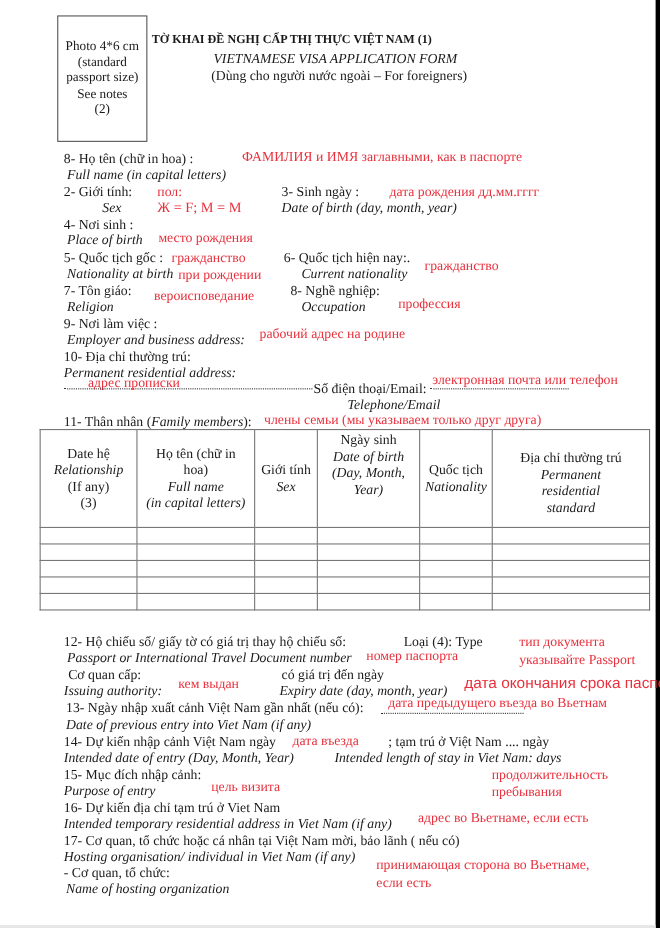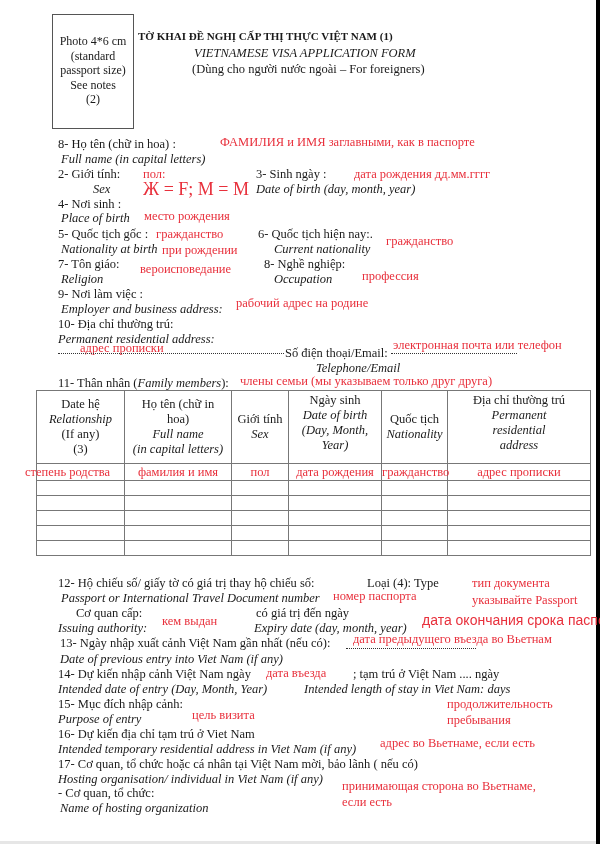--- a/index.html
+++ b/index.html
@@ -58,21 +58,21 @@
 <div class="subtitle">VIETNAMESE VISA APPLICATION FORM</div>
 <div class="subtitle2">(Dùng cho người nước ngoài – For foreigners)</div>
 
 <div class="t" style="left:58px;top:137px">8- Họ tên (chữ in hoa) :</div>
 <div class="t i" style="left:61px;top:152px">Full name (in capital letters)</div>
 <div class="t r" style="left:220px;top:135px">ФАМИЛИЯ и ИМЯ заглавными, как в паспорте</div>
 
 <div class="t" style="left:58px;top:167px">2- Giới tính:</div>
 <div class="t i" style="left:93px;top:182px">Sex</div>
 <div class="t r" style="left:143px;top:167px">пол:</div>
-<div class="t r" style="left:143px;top:182px;font-size:18px">Ж = F; M = M</div>
+<div class="t r" style="left:143px;top:182px;font-size:13px">Ж = F; M = M</div>
 
 <div class="t" style="left:256px;top:167px">3- Sinh ngày :</div>
 <div class="t i" style="left:256px;top:182px">Date of birth (day, month, year)</div>
 <div class="t r" style="left:354px;top:167px">дата рождения дд.мм.гггг</div>
 
 <div class="t" style="left:58px;top:197px">4- Nơi sinh :</div>
 <div class="t i" style="left:61px;top:211px">Place of birth</div>
 <div class="t r" style="left:144px;top:209px">место рождения</div>
 
 <div class="t" style="left:58px;top:227px">5- Quốc tịch gốc :</div>
@@ -138,34 +138,26 @@
     <td style="vertical-align:top;padding-top:2px">
       <div>Ngày sinh</div>
       <div class="i">Date of birth</div>
       <div class="i">(Day, Month,</div>
       <div class="i">Year)</div>
     </td>
     <td>
       <div>Quốc tịch</div>
       <div class="i">Nationality</div>
     </td>
-    <td style="vertical-align:top;padding-top:2px">
+    <td style="vertical-align:top;padding-top:18px">
       <div>Địa chỉ thường trú</div>
       <div class="i">Permanent</div>
       <div class="i">residential</div>
-      <div class="i">address</div>
-    </td>
-  </tr>
-  <tr class="hint">
-    <td class="first"><span class="hint-overflow">степень родства</span></td>
-    <td><span>фамилия и имя</span></td>
-    <td><span>пол</span></td>
-    <td><span>дата рождения</span></td>
-    <td><span>гражданство</span></td>
-    <td><span>адрес прописки</span></td>
+      <div class="i">standard</div>
+    </td>
   </tr>
   <tr class="blank">
         <td></td>
         <td></td>
         <td></td>
         <td></td>
         <td></td>
         <td></td>
       </tr>
   <tr class="blank">
@@ -203,21 +195,21 @@
 </tbody>
   </table>
 
 <div class="t" style="left:58px;top:576px">12- Hộ chiếu số/ giấy tờ có giá trị thay hộ chiếu số:</div>
 <div class="t i" style="left:61px;top:591px">Passport or International Travel Document number</div>
 <div class="t r" style="left:333px;top:589px">номер паспорта</div>
 <div class="t" style="left:367px;top:576px">Loại (4): Type</div>
 <div class="t r" style="left:472px;top:576px">тип документа</div>
 <div class="t r" style="left:472px;top:593px">указывайте Passport</div>
 
-<div class="t" style="left:76px;top:606px">Cơ quan cấp:</div>
+<div class="t" style="left:62px;top:606px">Cơ quan cấp:</div>
 <div class="t i" style="left:58px;top:621px">Issuing authority:</div>
 <div class="t r" style="left:162px;top:614px">кем выдан</div>
 <div class="t" style="left:256px;top:606px">có giá trị đến ngày</div>
 <div class="t i" style="left:254px;top:621px">Expiry date (day, month, year)</div>
 <div class="t rs" style="left:422px;top:613px">дата окончания срока паспорта</div>
 
 <div class="t" style="left:60px;top:636px">13- Ngày nhập xuất cảnh Việt Nam gần nhất (nếu có):</div>
 <div class="dots" style="left:346px;top:647px;width:130px"></div>
 <div class="t r" style="left:353px;top:632px">дата предыдущего въезда во Вьетнам</div>
 <div class="t i" style="left:60px;top:652px">Date of previous entry into Viet Nam (if any)</div>

